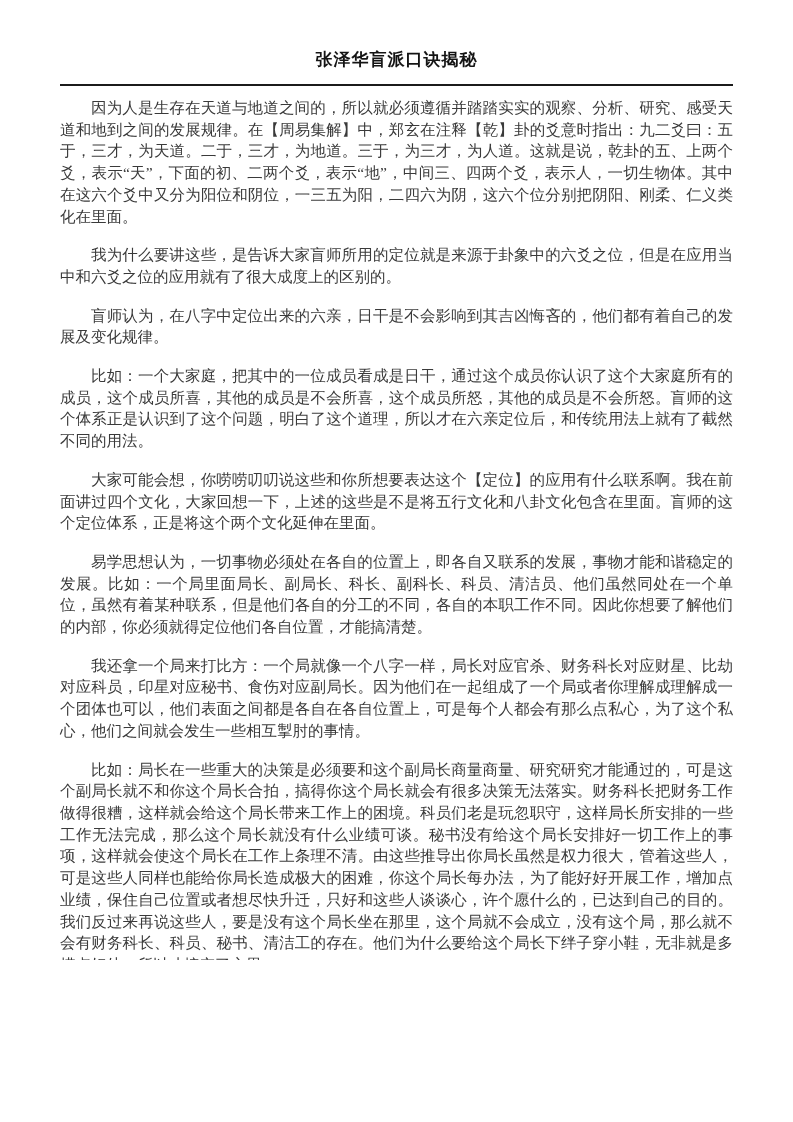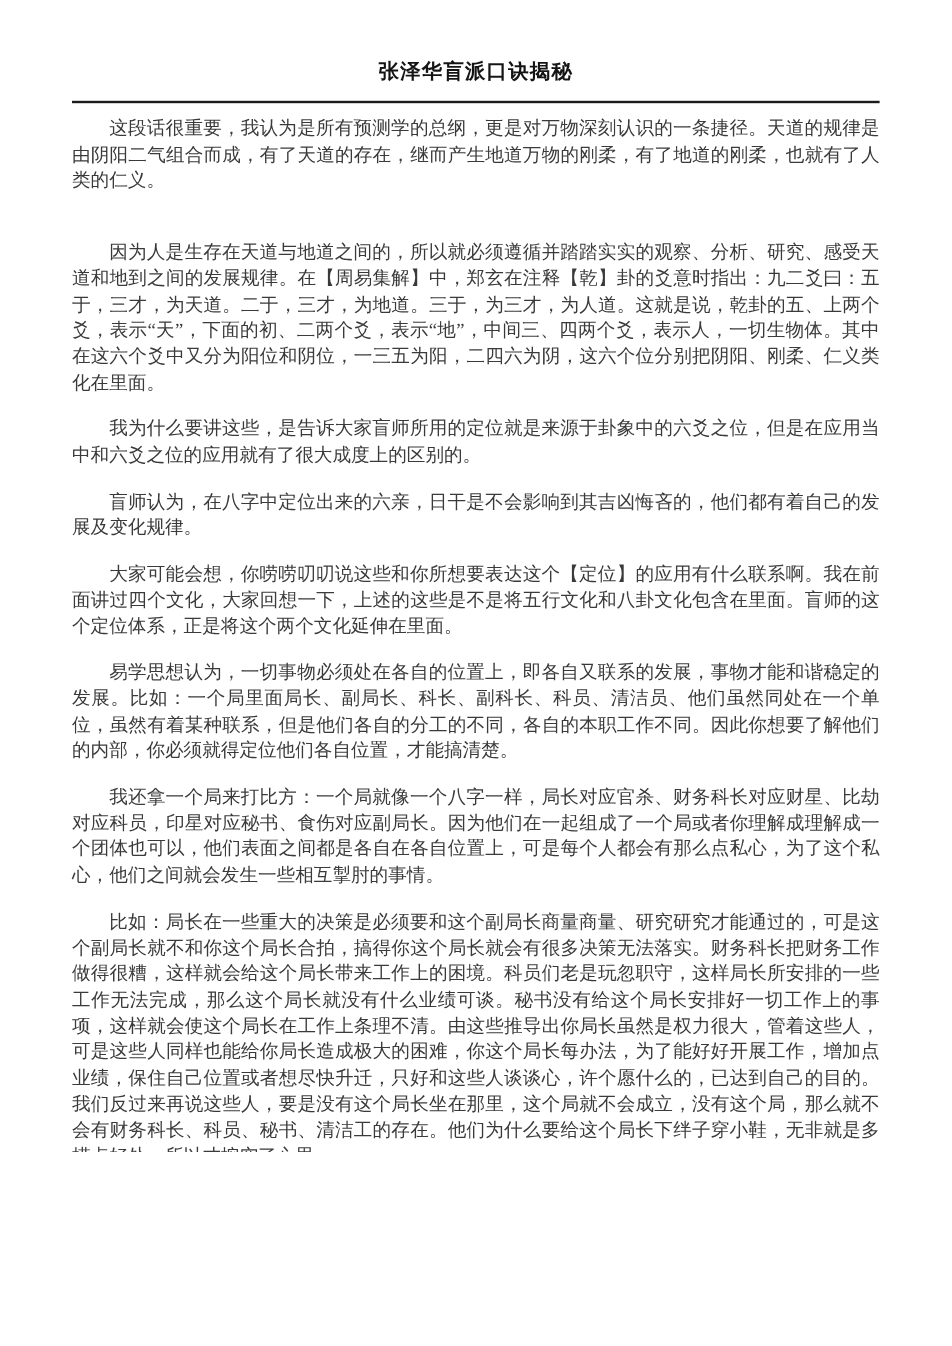--- a/index.html
+++ b/index.html
@@ -66,24 +66,24 @@
 </head>
 <body>
 
 <div class="page">
 
   <div class="header-title">张泽华盲派口诀揭秘</div>
 
   <div class="header-rule"></div>
 
   <div class="content">
-    <p class="gap-large">这段话很重要，我认为是所有预测学的总纲，更是对万物深刻认识的一条捷径。天道的规律是由阴阳二气组合而成，有了天道的存在，继而产生地道万物的刚柔，有了地道的刚柔，也就有了人类的仁义。</p>
     <p>因为人是生存在天道与地道之间的，所以就必须遵循并踏踏实实的观察、分析、研究、感受天道和地到之间的发展规律。在【周易集解】中，郑玄在注释【乾】卦的爻意时指出：九二爻曰：五于，三才，为天道。二于，三才，为地道。三于，为三才，为人道。这就是说，乾卦的五、上两个爻，表示“天”，下面的初、二两个爻，表示“地”，中间三、四两个爻，表示人，一切生物体。其中在这六个爻中又分为阳位和阴位，一三五为阳，二四六为阴，这六个位分别把阴阳、刚柔、仁义类化在里面。</p>
     <p>我为什么要讲这些，是告诉大家盲师所用的定位就是来源于卦象中的六爻之位，但是在应用当中和六爻之位的应用就有了很大成度上的区别的。</p>
     <p>盲师认为，在八字中定位出来的六亲，日干是不会影响到其吉凶悔吝的，他们都有着自己的发展及变化规律。</p>
+    <p>比如：一个大家庭，把其中的一位成员看成是日干，通过这个成员你认识了这个大家庭所有的成员，这个成员所喜，其他的成员是不会所喜，这个成员所怒，其他的成员是不会所怒。盲师的这个体系正是认识到了这个问题，明白了这个道理，所以才在六亲定位后，和传统用法上就有了截然不同的用法。</p>
     <p>大家可能会想，你唠唠叨叨说这些和你所想要表达这个【定位】的应用有什么联系啊。我在前面讲过四个文化，大家回想一下，上述的这些是不是将五行文化和八卦文化包含在里面。盲师的这个定位体系，正是将这个两个文化延伸在里面。</p>
     <p>易学思想认为，一切事物必须处在各自的位置上，即各自又联系的发展，事物才能和谐稳定的发展。比如：一个局里面局长、副局长、科长、副科长、科员、清洁员、他们虽然同处在一个单位，虽然有着某种联系，但是他们各自的分工的不同，各自的本职工作不同。因此你想要了解他们的内部，你必须就得定位他们各自位置，才能搞清楚。</p>
     <p>我还拿一个局来打比方：一个局就像一个八字一样，局长对应官杀、财务科长对应财星、比劫对应科员，印星对应秘书、食伤对应副局长。因为他们在一起组成了一个局或者你理解成理解成一个团体也可以，他们表面之间都是各自在各自位置上，可是每个人都会有那么点私心，为了这个私心，他们之间就会发生一些相互掣肘的事情。</p>
     <p>比如：局长在一些重大的决策是必须要和这个副局长商量商量、研究研究才能通过的，可是这个副局长就不和你这个局长合拍，搞得你这个局长就会有很多决策无法落实。财务科长把财务工作做得很糟，这样就会给这个局长带来工作上的困境。科员们老是玩忽职守，这样局长所安排的一些工作无法完成，那么这个局长就没有什么业绩可谈。秘书没有给这个局长安排好一切工作上的事项，这样就会使这个局长在工作上条理不清。由这些推导出你局长虽然是权力很大，管着这些人，可是这些人同样也能给你局长造成极大的困难，你这个局长每办法，为了能好好开展工作，增加点业绩，保住自己位置或者想尽快升迁，只好和这些人谈谈心，许个愿什么的，已达到自己的目的。我们反过来再说这些人，要是没有这个局长坐在那里，这个局就不会成立，没有这个局，那么就不会有财务科长、科员、秘书、清洁工的存在。他们为什么要给这个局长下绊子穿小鞋，无非就是多捞点好处，所以才挖空了心思。</p>
   </div>
 
   <div class="page-number">3</div>
 
   <div class="watermark">
     <span class="wm-library">古籍库</span><span class="wm-www">www.</span><span class="wm-green">fozhu</span><span class="wm-red">920</span><span class="wm-com">.com</span>

